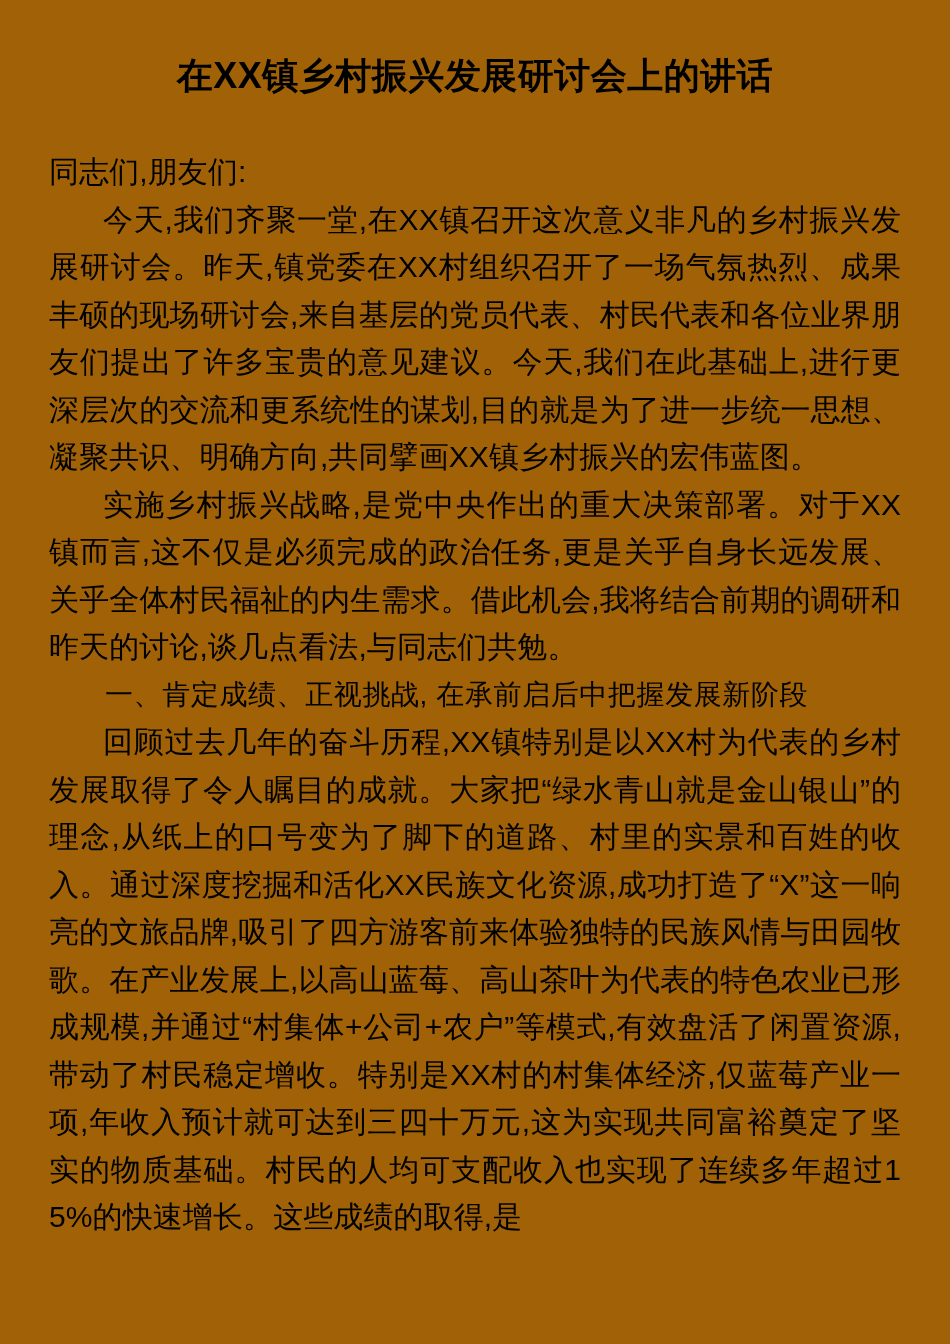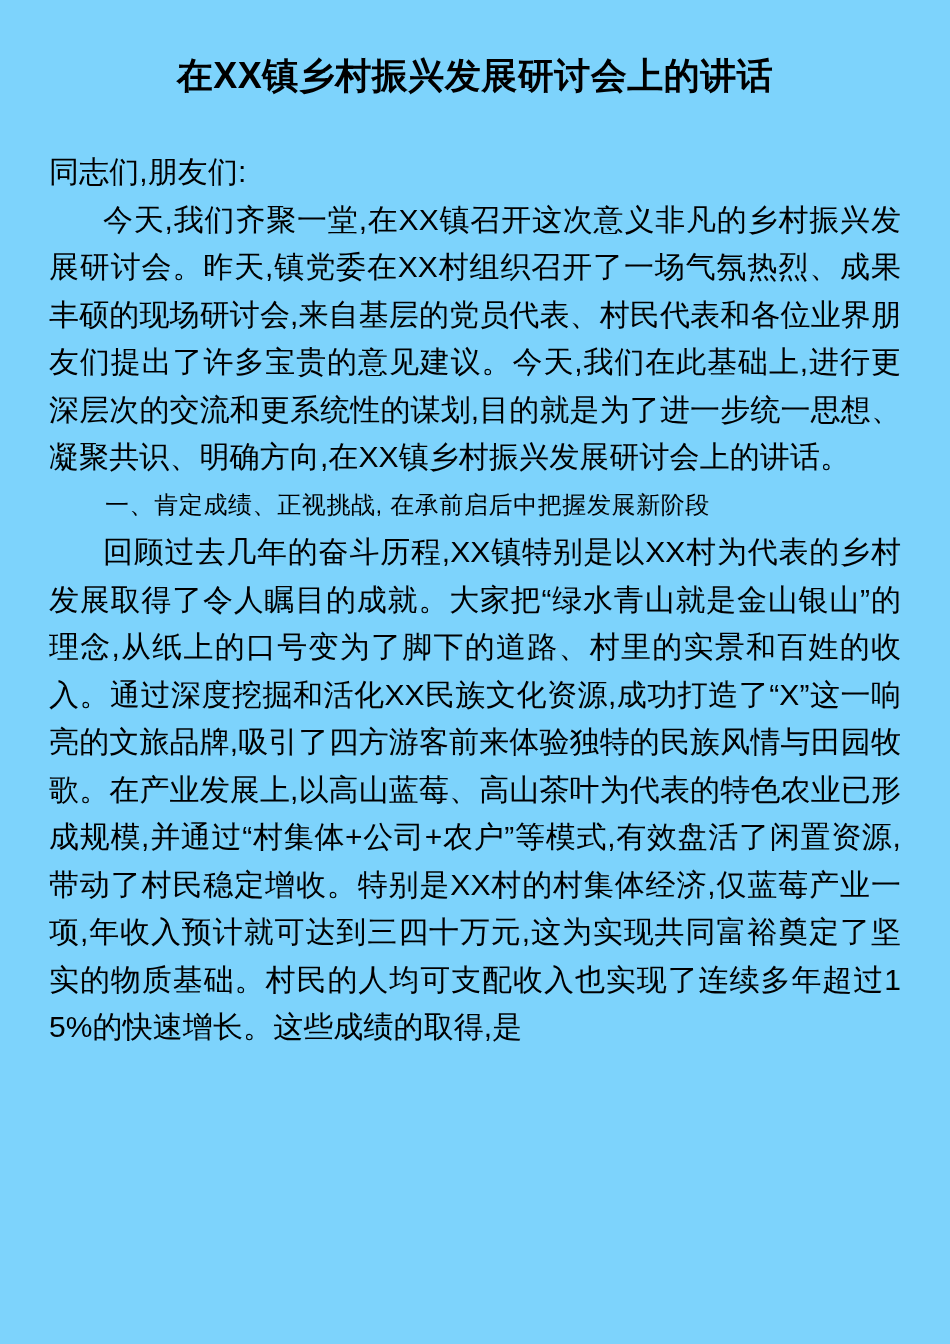--- a/index.html
+++ b/index.html
@@ -5,21 +5,21 @@
   html, body {
     margin: 0;
     padding: 0;
     background: #ffffff;
   }
 
   .page {
     position: relative;
     width: 950px;
     height: 1344px;
-    background: #7dd3fc;
+    background: #a16207;
     overflow: hidden;
     box-sizing: border-box;
     font-family: "Liberation Sans", "DejaVu Sans", sans-serif;
     color: #000000;
   }
 
   .doc-body {
     position: absolute;
     left: 49px;
     top: 0;
@@ -55,21 +55,21 @@
 
   p.salutation {
     text-indent: 0;
   }
 
   p.indent {
     text-indent: 54px;
   }
 
   p.section-heading {
-    font-size: 24px;
+    font-size: 28px;
     line-height: 47.5px;
     text-indent: 56px;
     margin: 0;
     text-align: left;
     color: #000000;
     letter-spacing: 0.6px;
   }
 </style>
 </head>
 <body>
@@ -77,21 +77,22 @@
 <div class="page">
   <div class="doc-body">
 
     <h1 class="doc-title">在XX镇乡村振兴发展研讨会上的讲话</h1>
 
     <div class="title-spacer"></div>
 
     <p class="para salutation">同志们,朋友们:</p>
 
 
-    <p class="para indent">今天,我们齐聚一堂,在XX镇召开这次意义非凡的乡村振兴发展研讨会。昨天,镇党委在XX村组织召开了一场气氛热烈、成果丰硕的现场研讨会,来自基层的党员代表、村民代表和各位业界朋友们提出了许多宝贵的意见建议。今天,我们在此基础上,进行更深层次的交流和更系统性的谋划,目的就是为了进一步统一思想、凝聚共识、明确方向,在XX镇乡村振兴发展研讨会上的讲话。</p>
+    <p class="para indent">今天,我们齐聚一堂,在XX镇召开这次意义非凡的乡村振兴发展研讨会。昨天,镇党委在XX村组织召开了一场气氛热烈、成果丰硕的现场研讨会,来自基层的党员代表、村民代表和各位业界朋友们提出了许多宝贵的意见建议。今天,我们在此基础上,进行更深层次的交流和更系统性的谋划,目的就是为了进一步统一思想、凝聚共识、明确方向,共同擘画XX镇乡村振兴的宏伟蓝图。</p>
 
+    <p class="para indent">实施乡村振兴战略,是党中央作出的重大决策部署。对于XX镇而言,这不仅是必须完成的政治任务,更是关乎自身长远发展、关乎全体村民福祉的内生需求。借此机会,我将结合前期的调研和昨天的讨论,谈几点看法,与同志们共勉。</p>
 
     <p class="section-heading">一、肯定成绩、正视挑战, 在承前启后中把握发展新阶段</p>
 
     <p class="para indent">回顾过去几年的奋斗历程,XX镇特别是以XX村为代表的乡村发展取得了令人瞩目的成就。大家把“绿水青山就是金山银山”的理念,从纸上的口号变为了脚下的道路、村里的实景和百姓的收入。通过深度挖掘和活化XX民族文化资源,成功打造了“X”这一响亮的文旅品牌,吸引了四方游客前来体验独特的民族风情与田园牧歌。在产业发展上,以高山蓝莓、高山茶叶为代表的特色农业已形成规模,并通过“村集体+公司+农户”等模式,有效盘活了闲置资源,带动了村民稳定增收。特别是XX村的村集体经济,仅蓝莓产业一项,年收入预计就可达到三四十万元,这为实现共同富裕奠定了坚实的物质基础。村民的人均可支配收入也实现了连续多年超过15%的快速增长。这些成绩的取得,是</p>
 
   </div>
 </div>
 
 </body></html>

